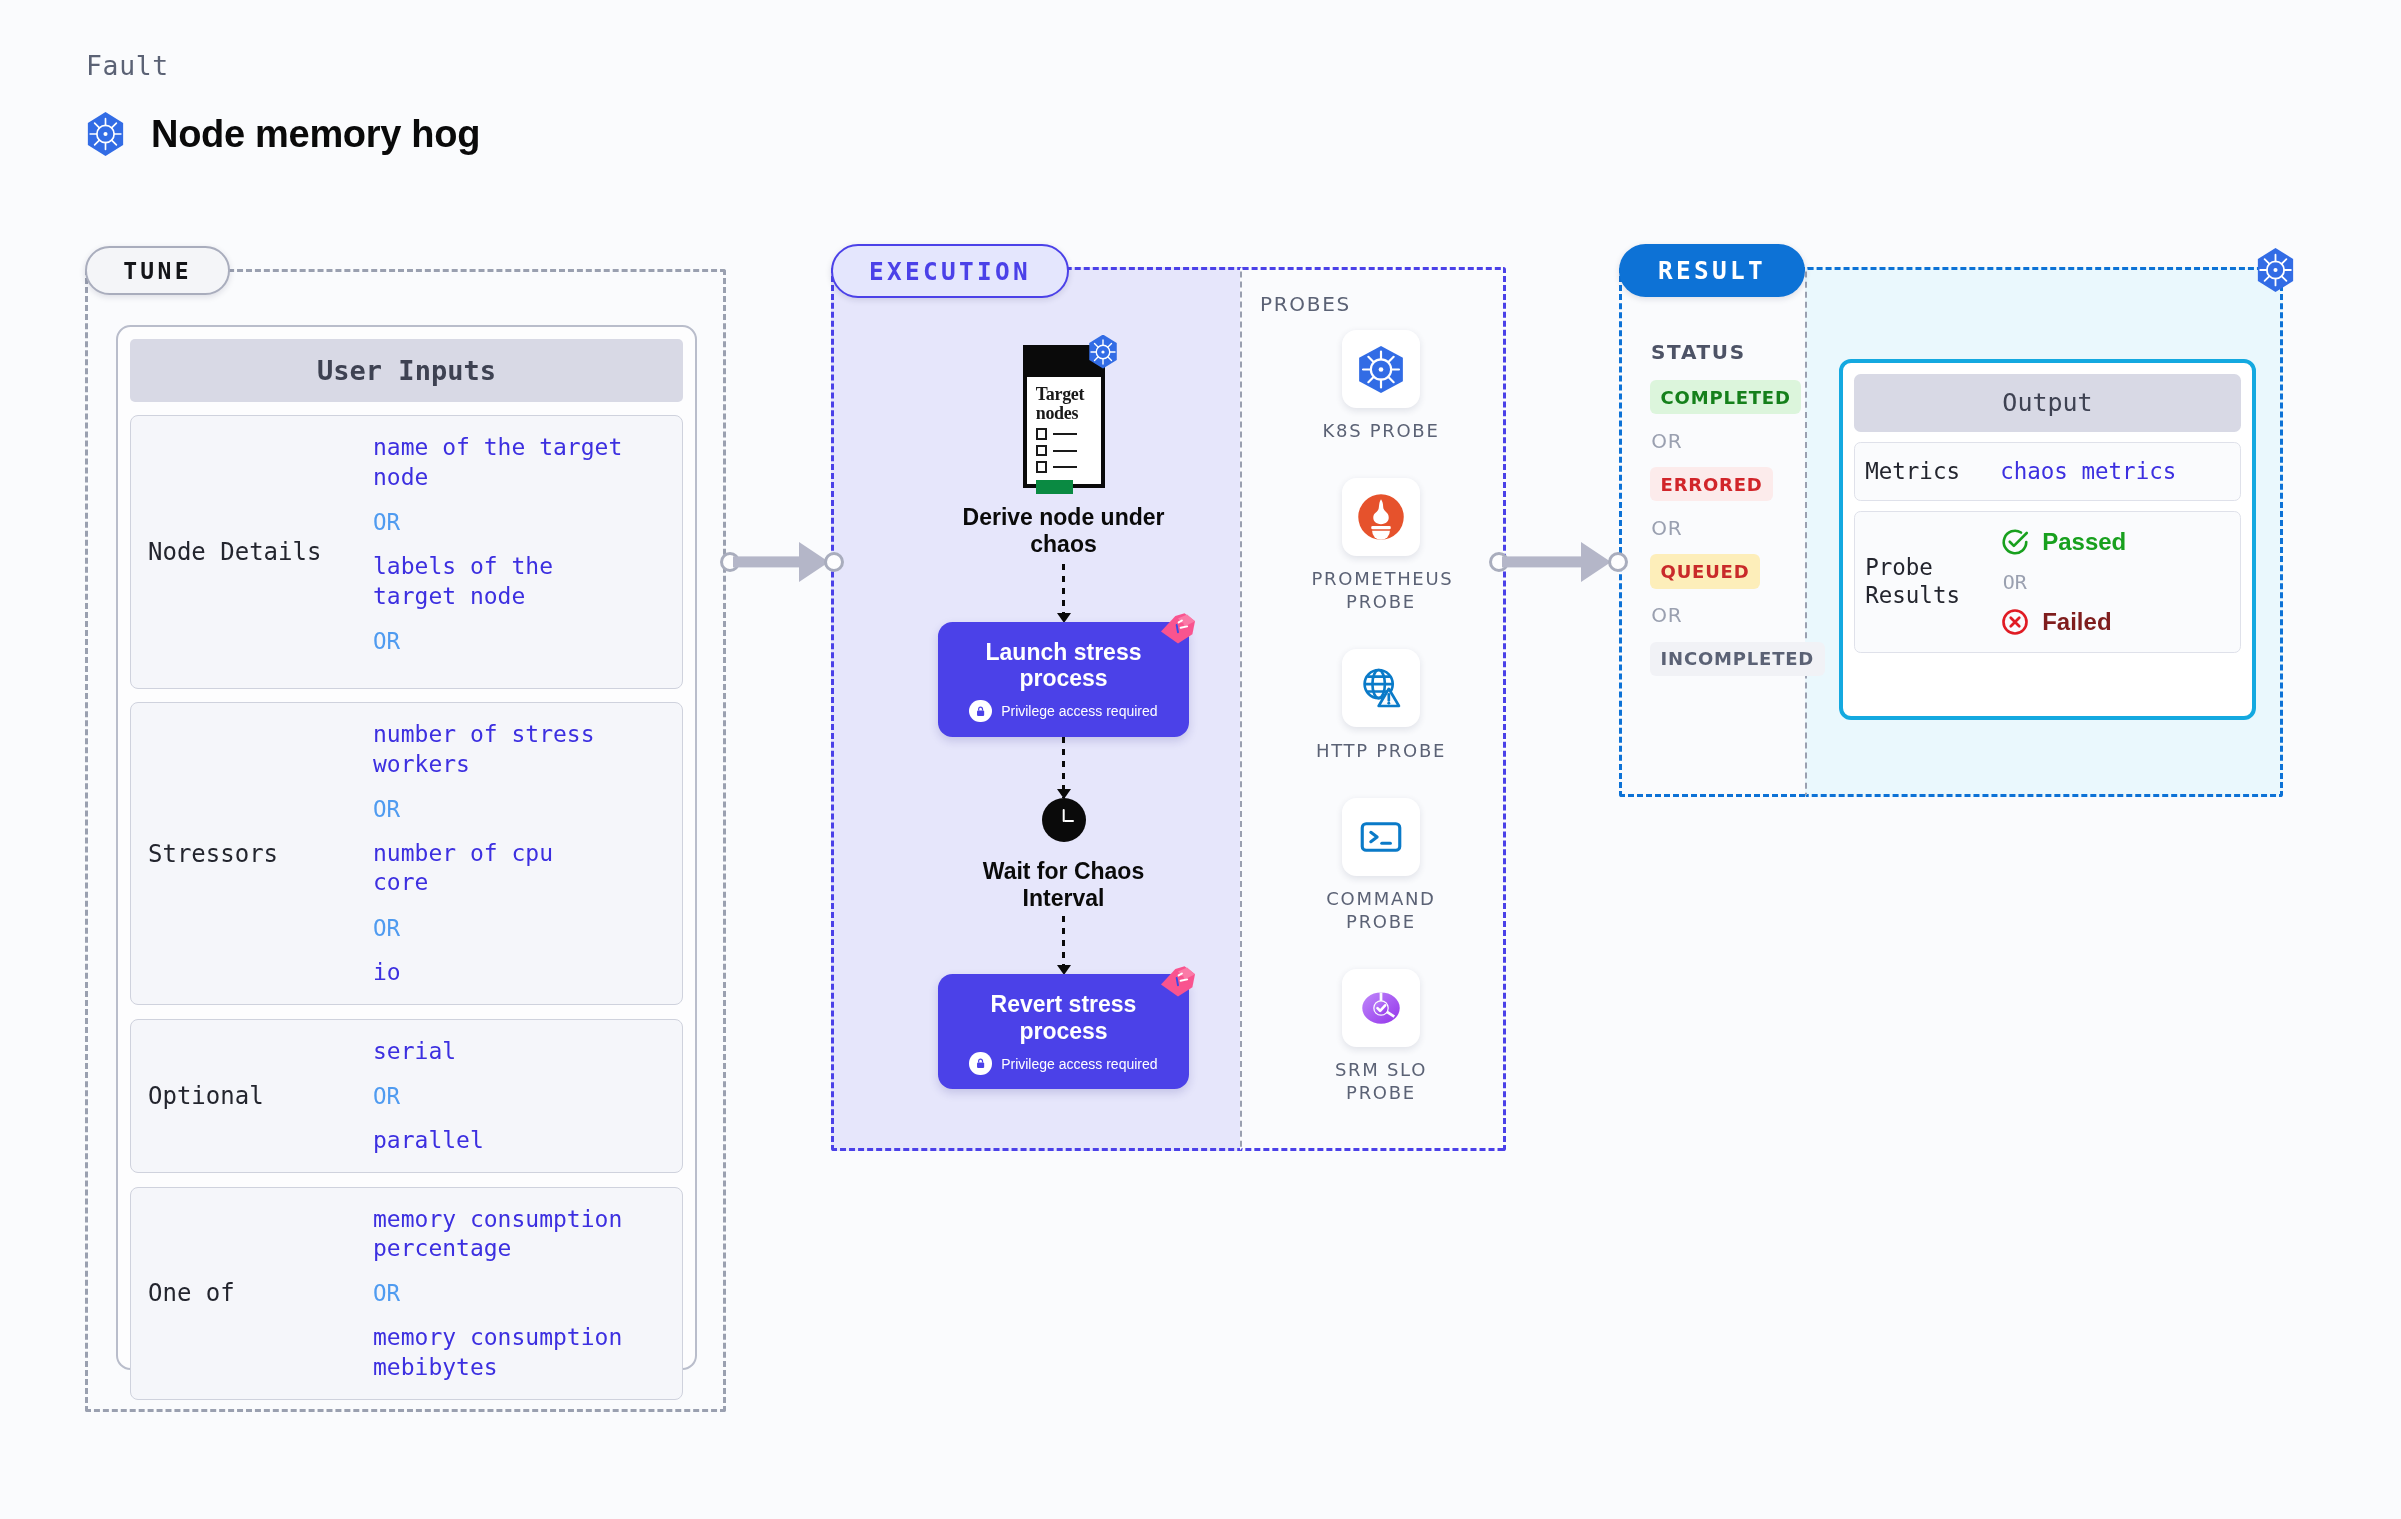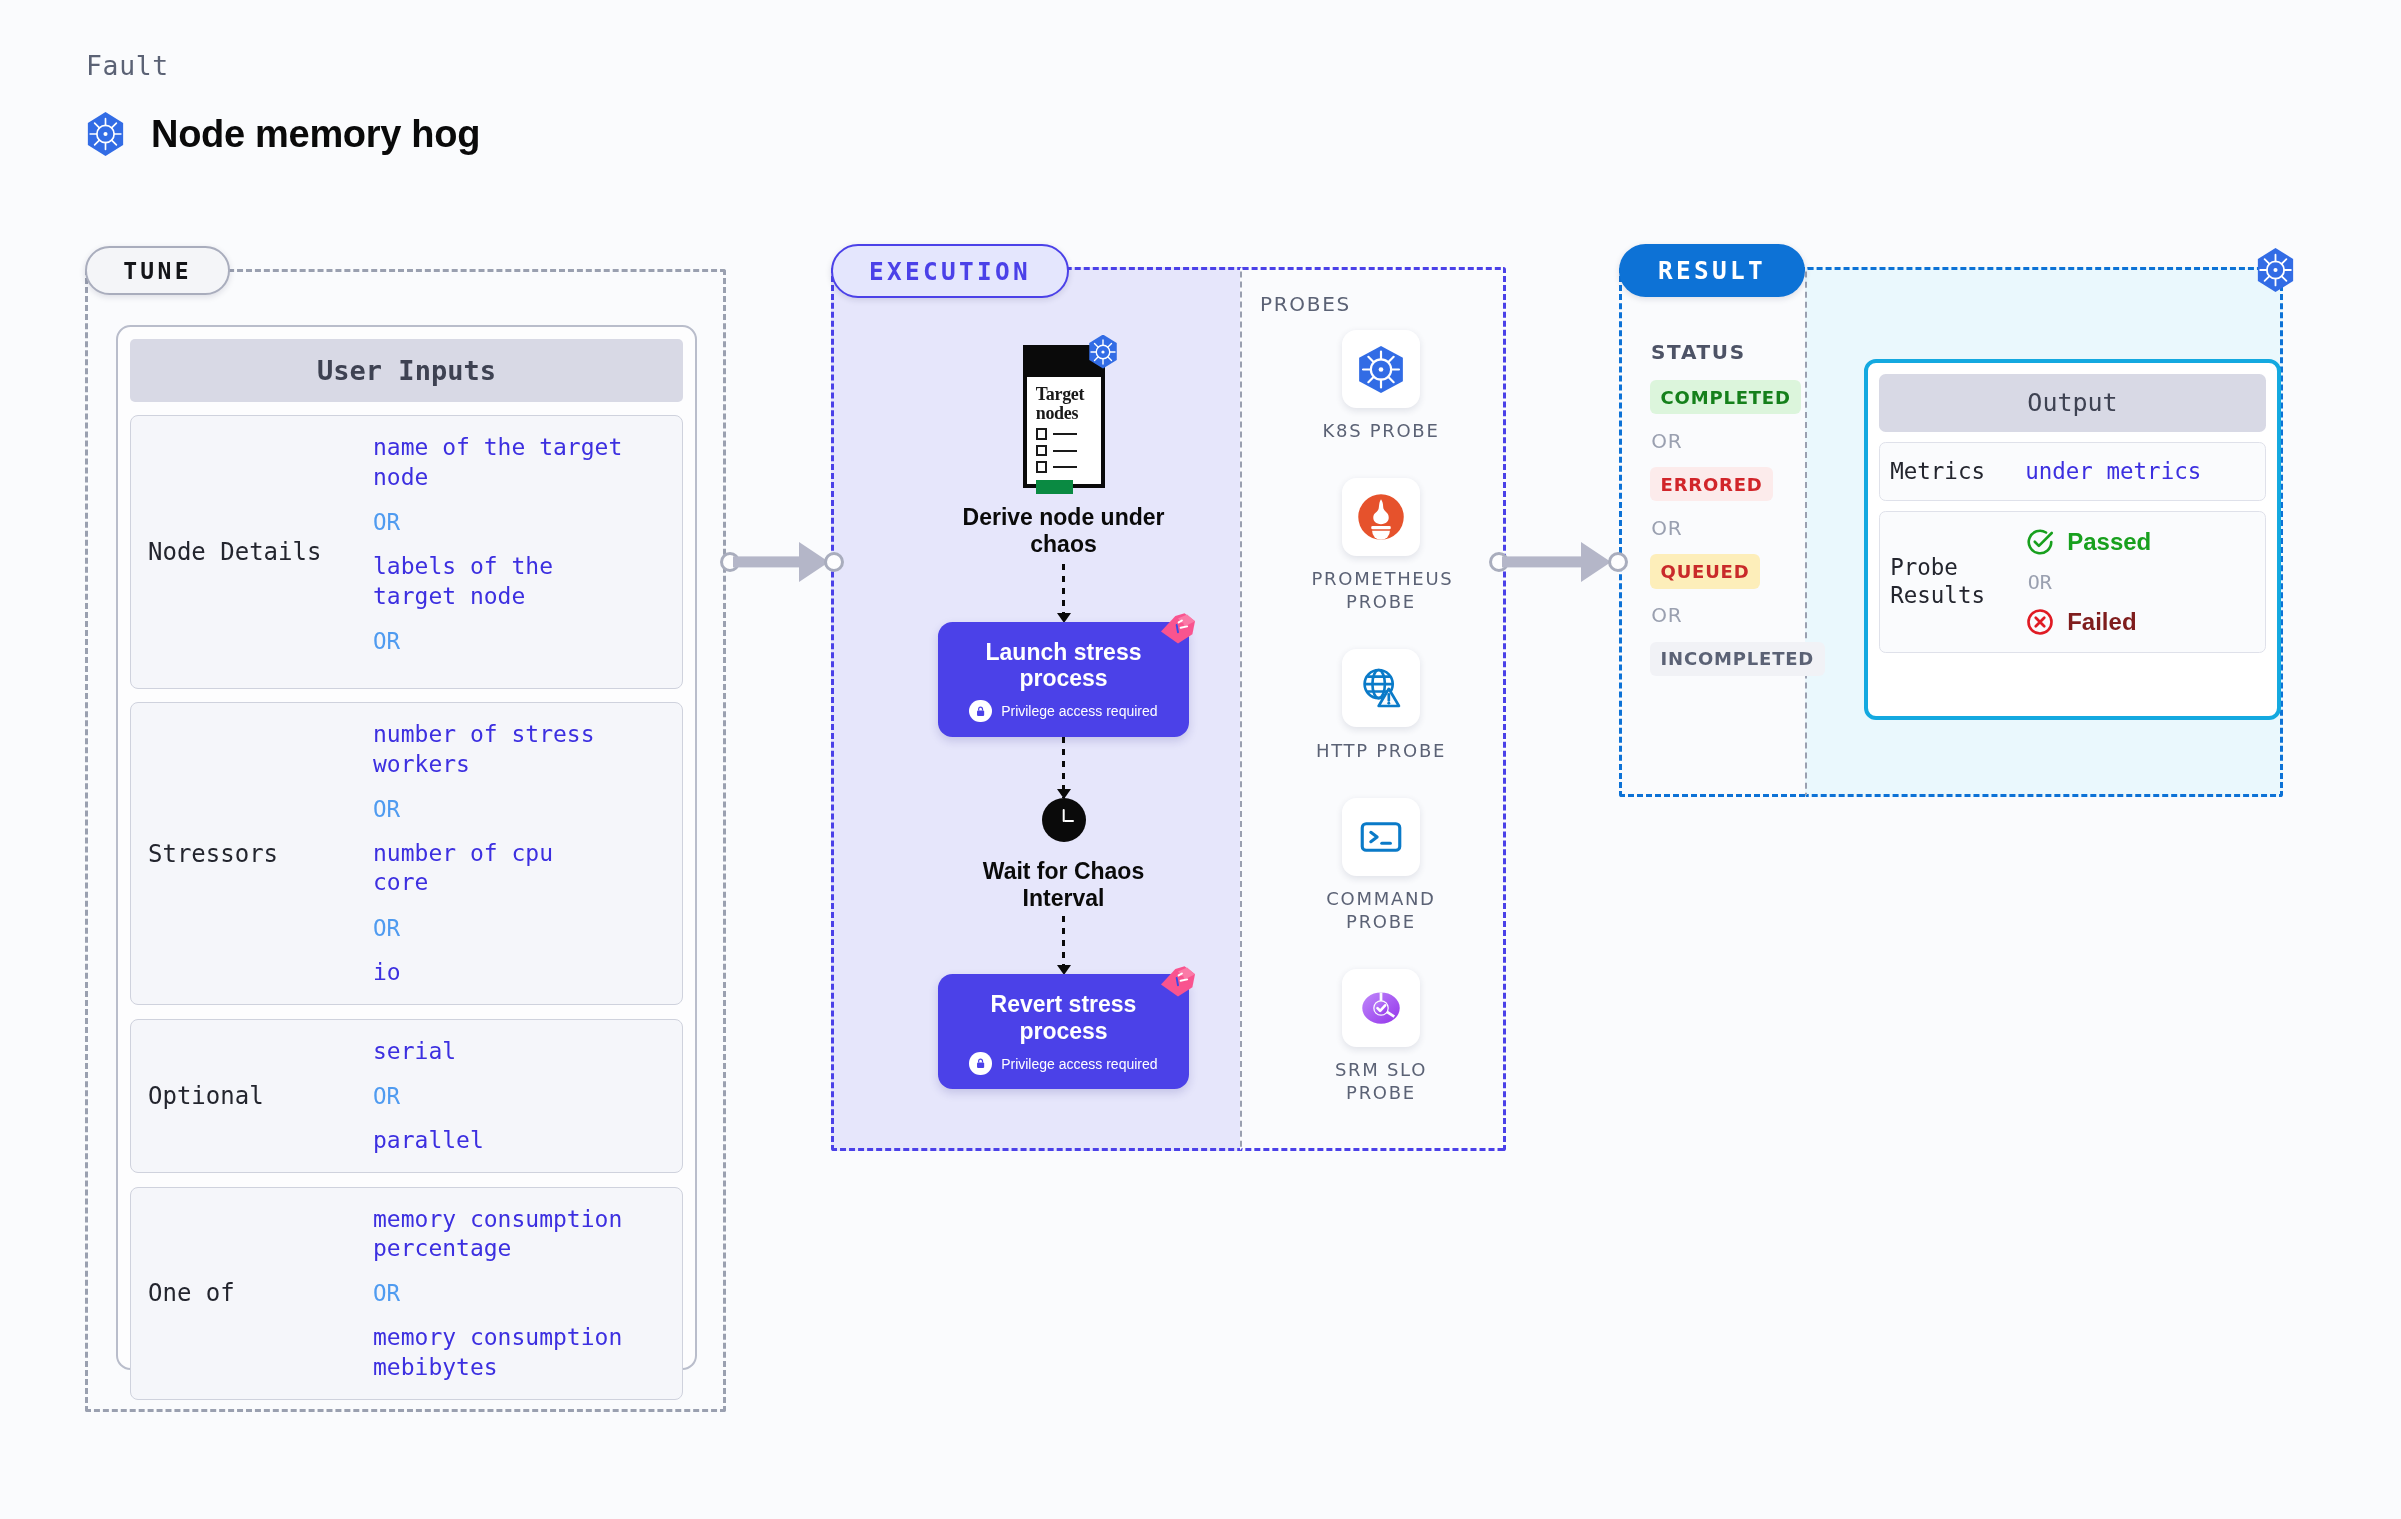--- a/index.html
+++ b/index.html
@@ -265,21 +265,21 @@
     font-family: "DejaVu Sans", sans-serif;
     font-size: 20px; color: #9aa0b0; letter-spacing: 0.7px;
     margin: 14.5px 0 14.5px 1.3px;
   }
 
   
   #output-card {
     position: absolute; left: 1839px; top: 359px;
     width: 417px; height: 361px;
     border: 4px solid #14a9e0; border-radius: 12px;
-    background: #ffffff; padding: 10.6px; margin-left: 25px;
+    background: #ffffff; padding: 10.6px;
   }
   .out-header {
     height: 58px; border-radius: 6.6px; background: #d8d9e5;
     display: flex; align-items: center; justify-content: center;
     font-family: "DejaVu Sans Mono", monospace;
     font-size: 25px; color: #3e4252;
   }
   .out-row {
     margin-top: 10.6px; border: 1.3px solid #dfe1ea; border-radius: 6.6px;
     background: #fafbfd; display: flex; align-items: center;
@@ -570,21 +570,21 @@
     </div>
 
   <div id="status-title">STATUS</div>
   <div class="status-list" id="status-list"><div class="status-badge" style="background: rgb(220, 245, 220); color: rgb(21, 128, 27);">COMPLETED</div><div class="status-or">OR</div><div class="status-badge" style="background: rgb(252, 235, 235); color: rgb(209, 37, 42);">ERRORED</div><div class="status-or">OR</div><div class="status-badge" style="background: rgb(253, 238, 186); color: rgb(201, 42, 42);">QUEUED</div><div class="status-or">OR</div><div class="status-badge" style="background: rgb(241, 242, 246); color: rgb(91, 98, 117);">INCOMPLETED</div></div>
 
   <div id="output-card">
     <div class="out-header">Output</div>
 
     <div class="out-row">
       <div class="out-label">Metrics</div>
-      <div class="out-value">under metrics</div>
+      <div class="out-value">chaos metrics</div>
     </div>
 
     <div class="out-row">
       <div class="out-label">Probe
 Results</div>
       <div>
         <div class="pr-line">
           <svg width="30" height="30" viewBox="0 0 24 24">
             <path d="M21 12a9 9 0 11-4.2-7.6" fill="none" stroke="#18a01e" stroke-width="2.1" stroke-linecap="round"></path>
             <path d="M7.8 11.8l3.3 3.3L21.4 4.8" fill="none" stroke="#18a01e" stroke-width="2.1" stroke-linecap="round" stroke-linejoin="round"></path>

